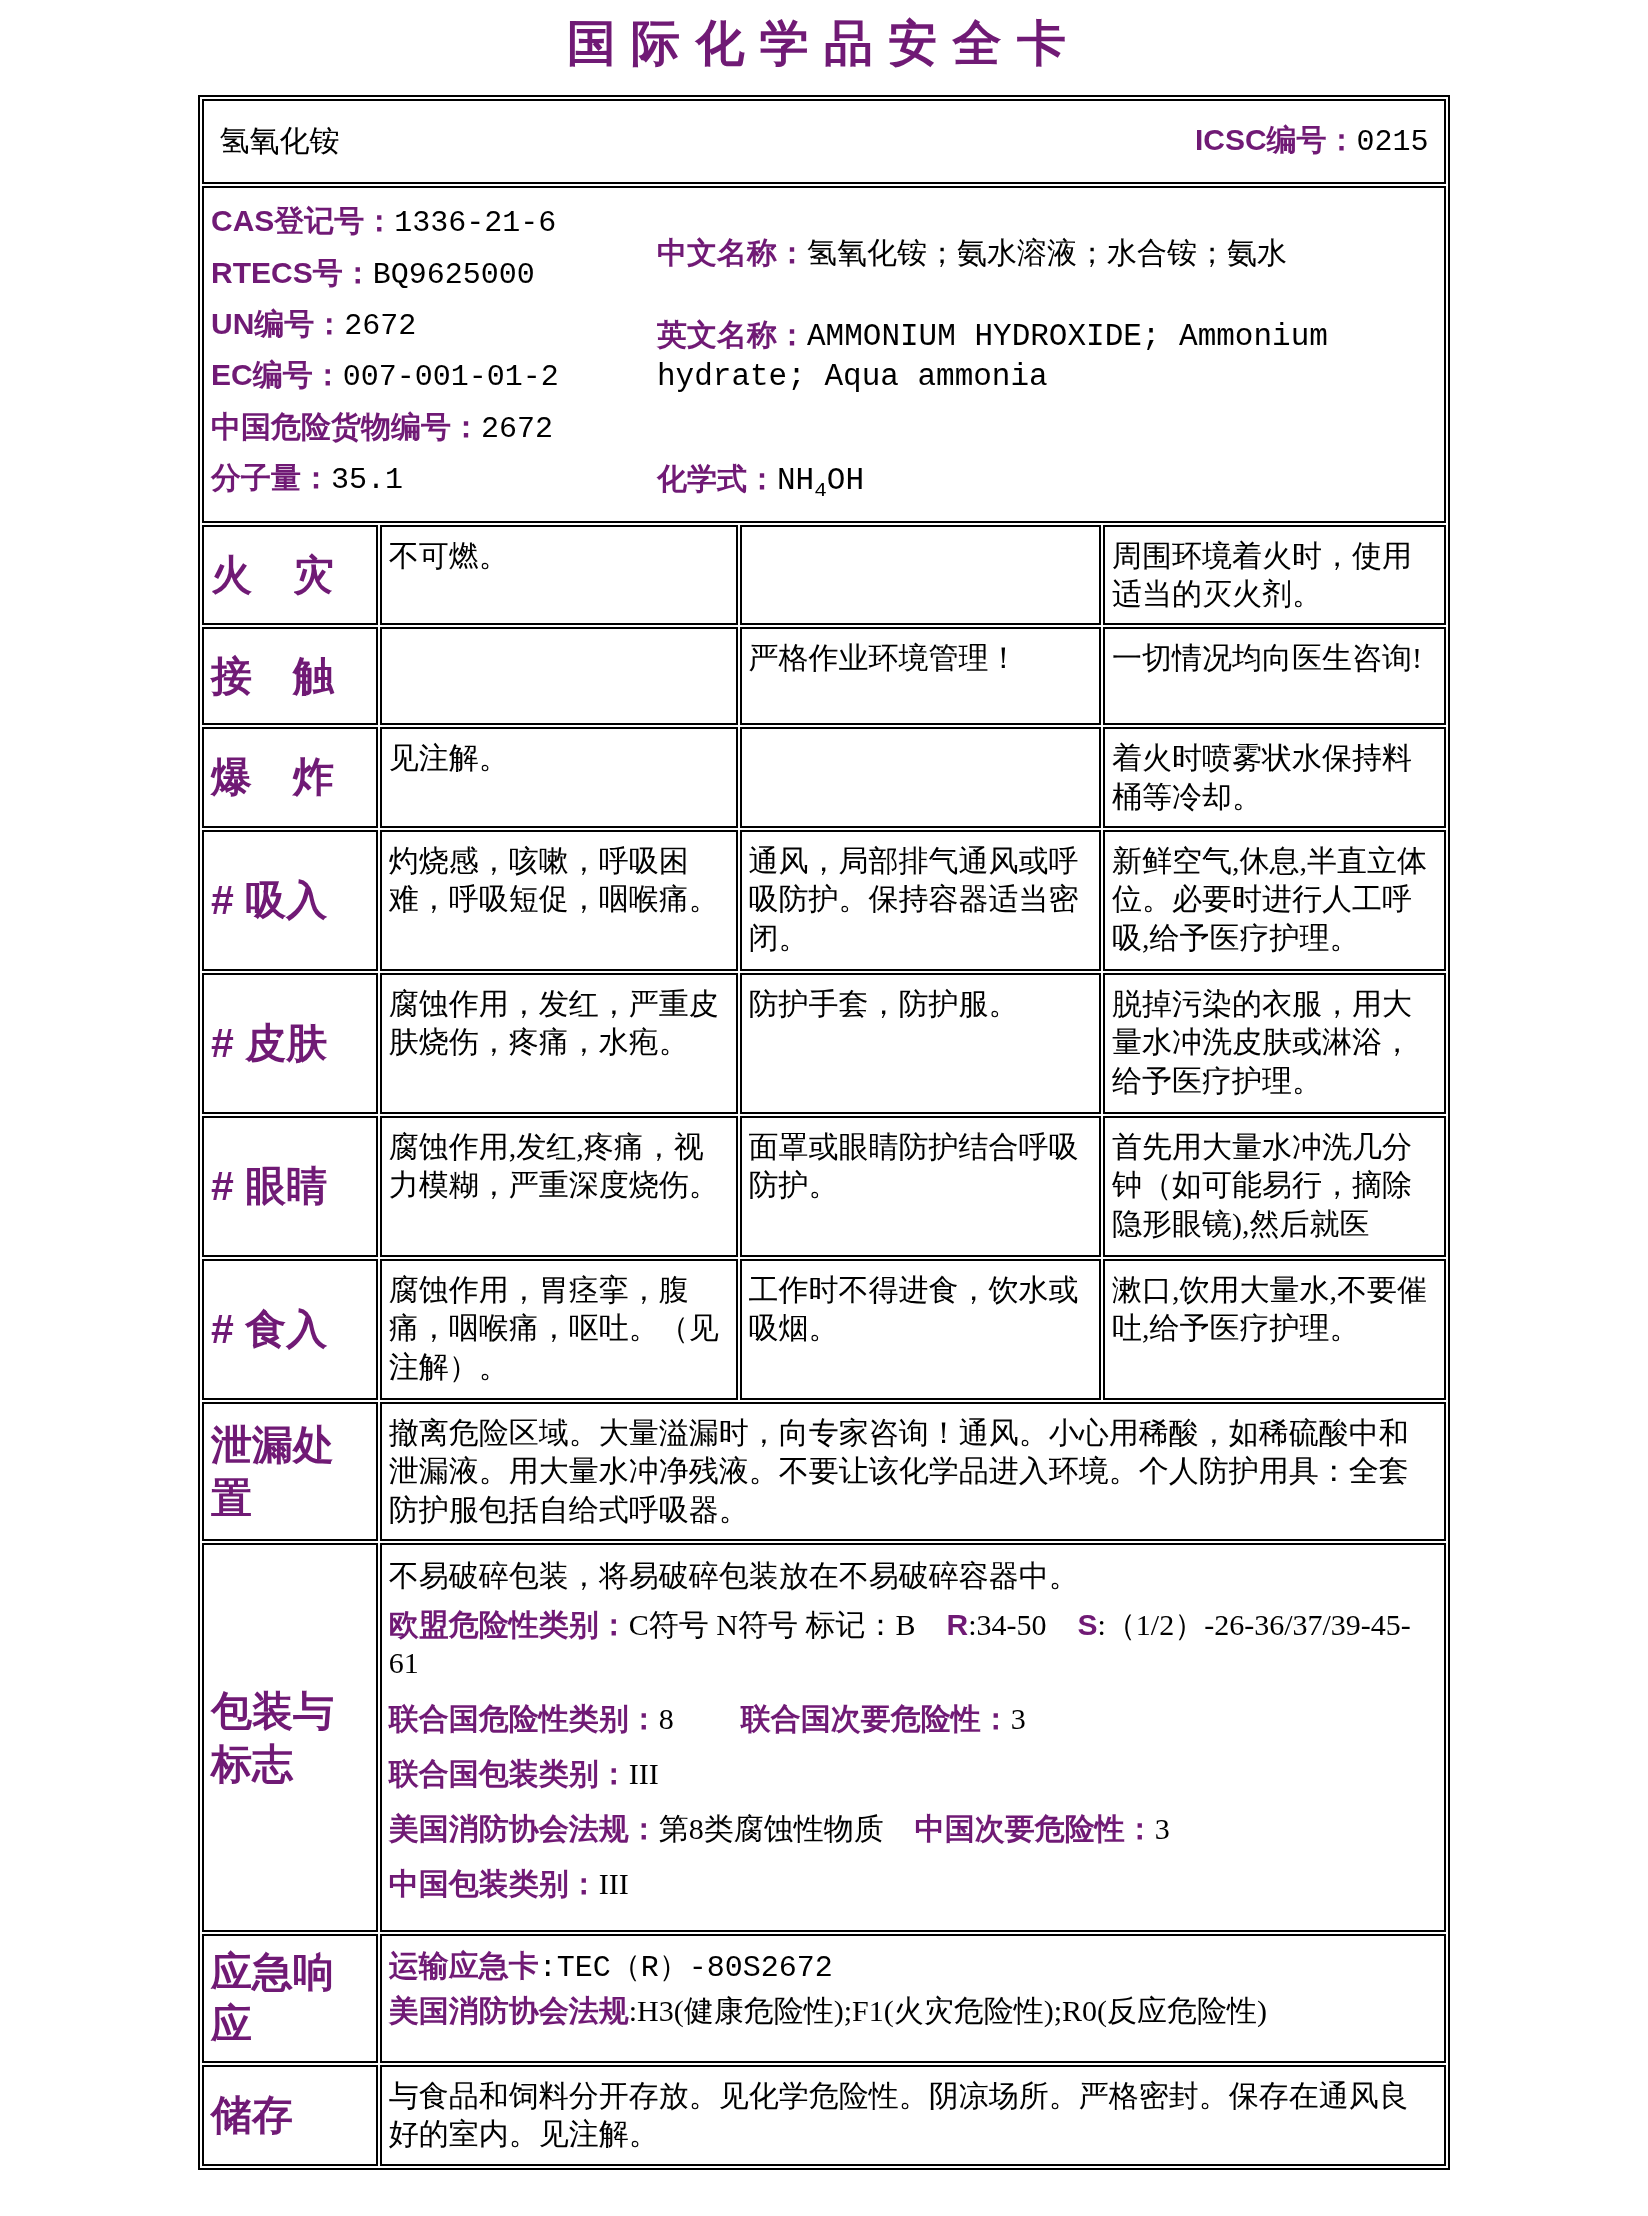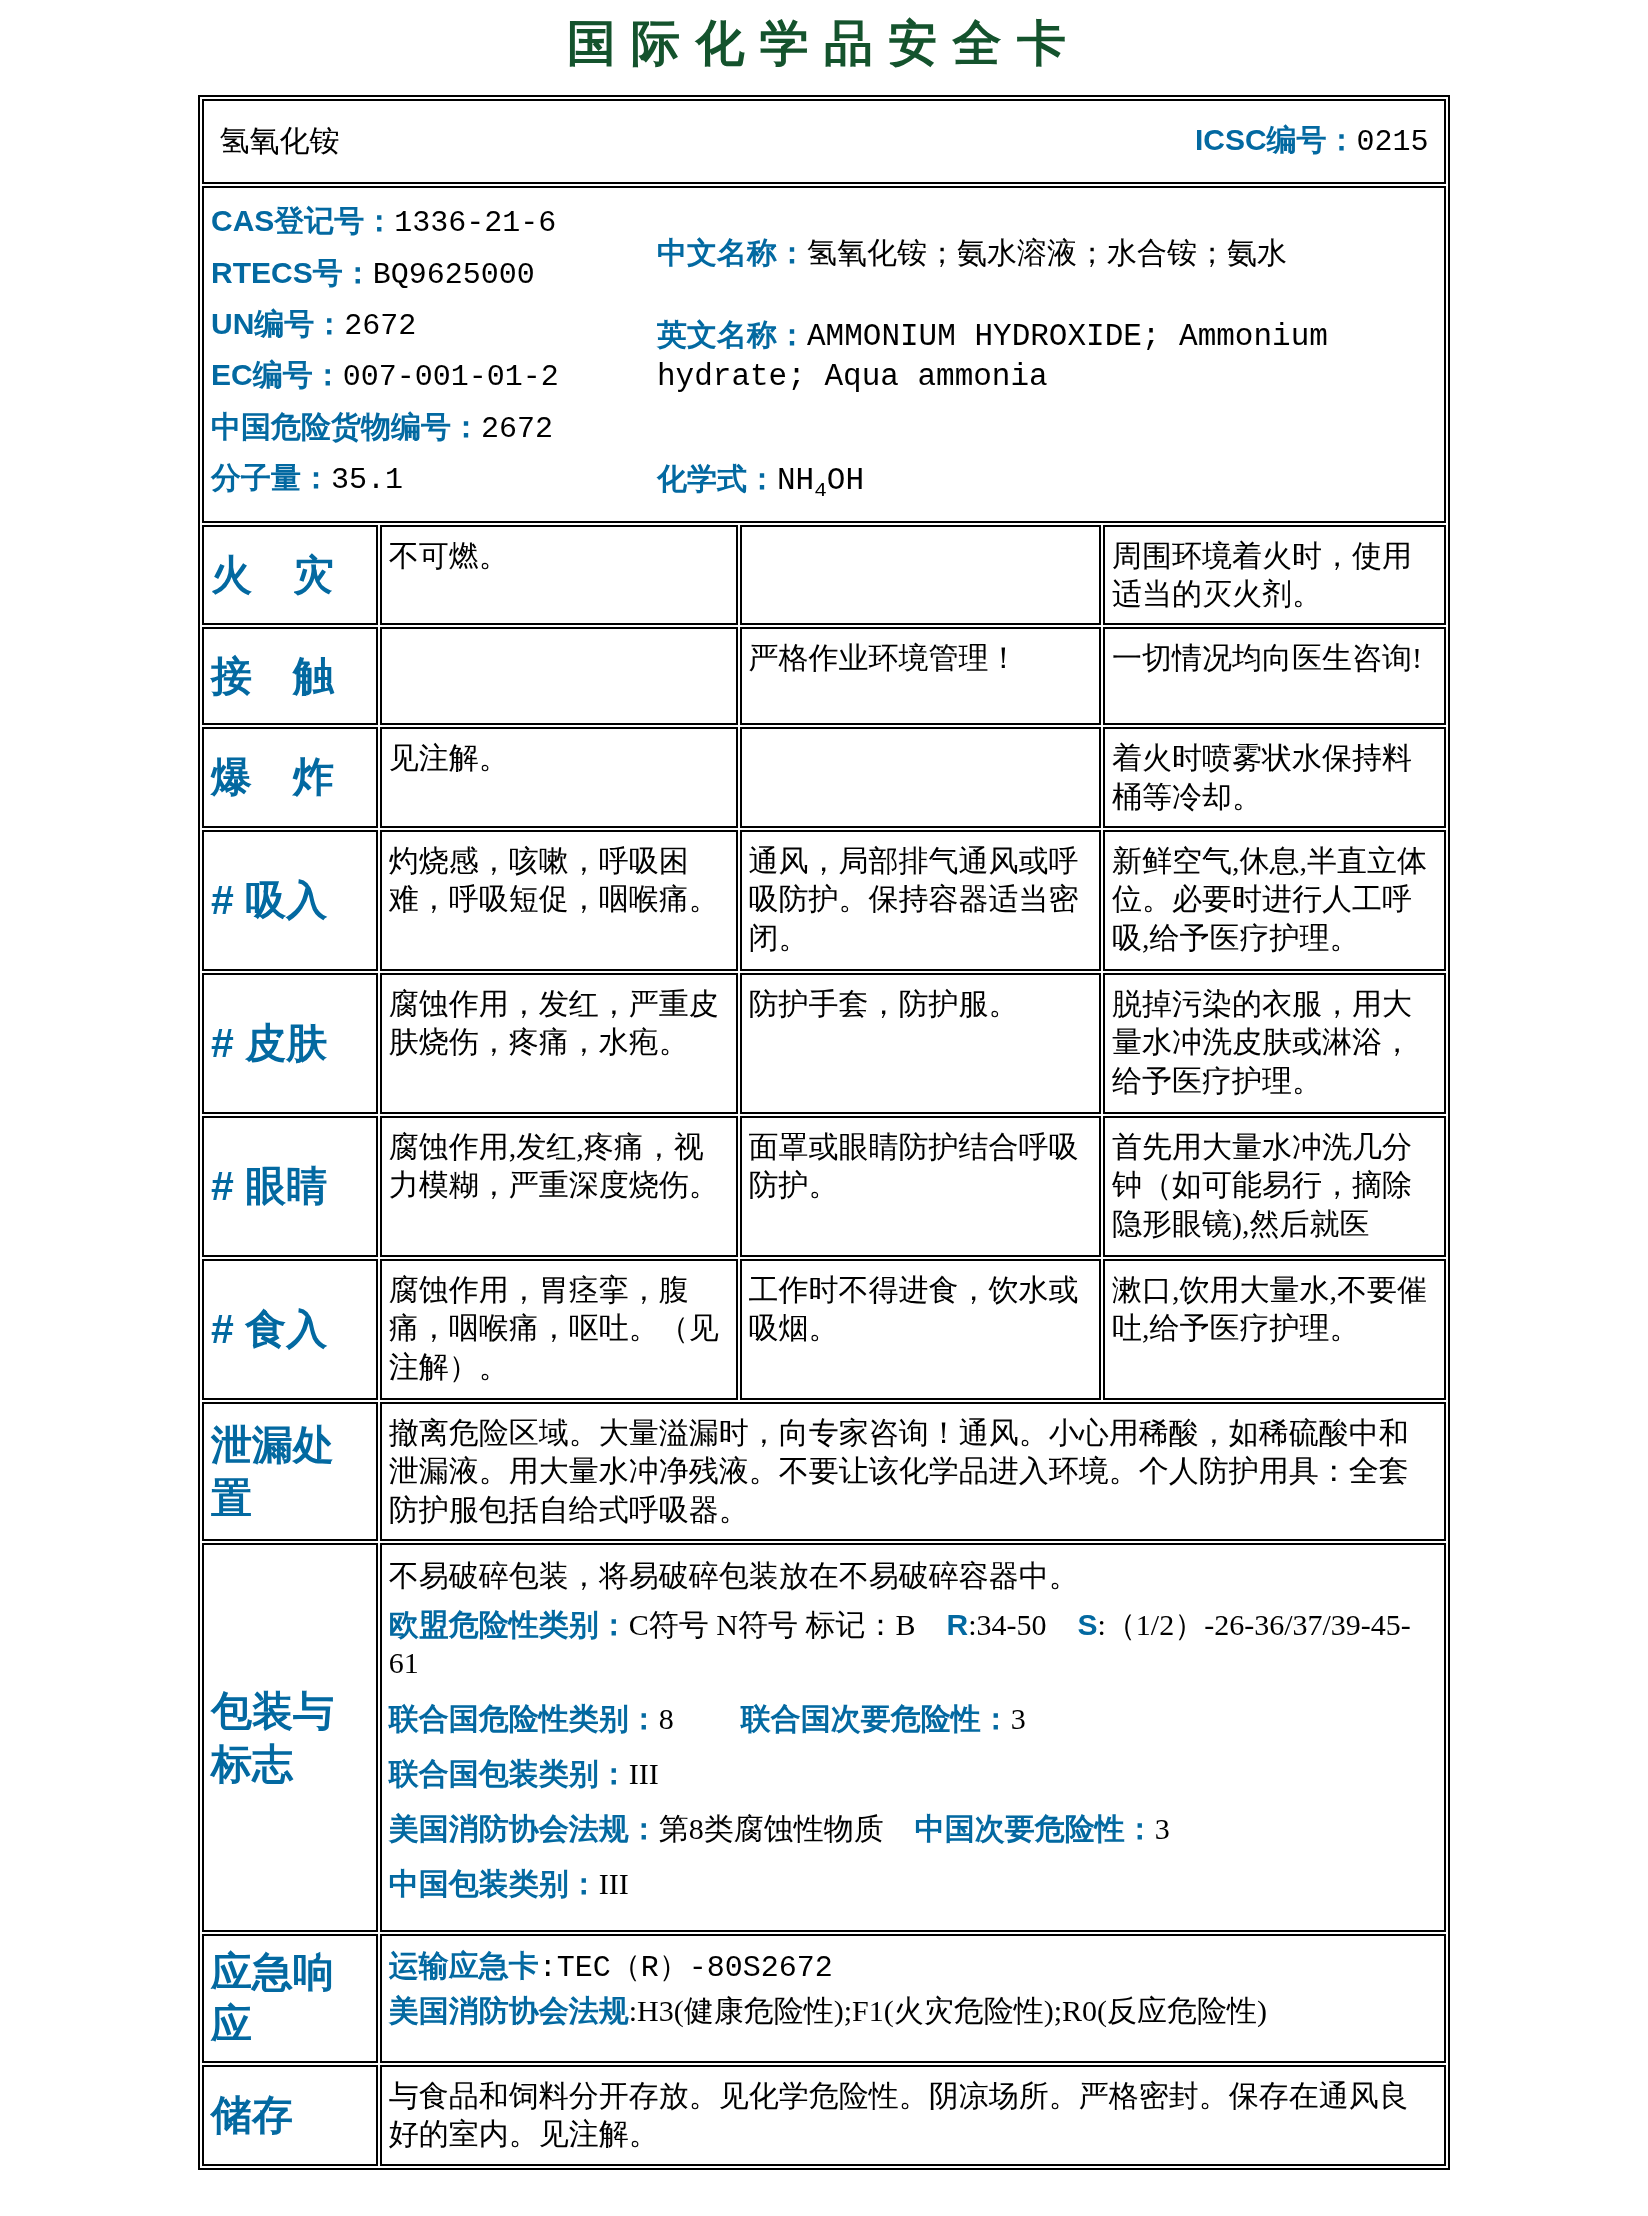--- a/index.html
+++ b/index.html
@@ -9,21 +9,21 @@
     height:2216px;
     background:#ffffff;
     font-family:"Liberation Serif","DejaVu Serif",serif;
     color:#000;
     overflow:hidden;
   }
   .title{
     margin:0;
     padding-top:11px;
     text-align:center;
-    color:#14532d;
+    color:#701a75;
     font-size:49px;
     font-weight:bold;
     letter-spacing:15.3px;
     font-family:"Liberation Sans","DejaVu Sans",sans-serif;
   }
   table.card{
     width:1252px;
     margin:18px auto 0 auto;
     border-collapse:separate;
     border-spacing:2.1px;
@@ -34,21 +34,21 @@
   td{
     border:2.1px solid #000;
     background:#fff;
     vertical-align:top;
     font-size:30px;
     line-height:1.28;
     padding:10px 7px;
     overflow:hidden;
   }
   .blue{
-    color:#0369a1;
+    color:#701a75;
     font-family:"Liberation Sans","DejaVu Sans",sans-serif;
     font-weight:bold;
   }
   .mono{
     font-family:"Liberation Mono","DejaVu Sans Mono",monospace;
   }
   .name-cell{ vertical-align:middle; height:61px; }
   .name-row{ display:flex; justify-content:space-between; align-items:center; padding:0 8.4px; }
   .ident-cell{ height:266px; }
   .ident-flex{ display:flex; }

